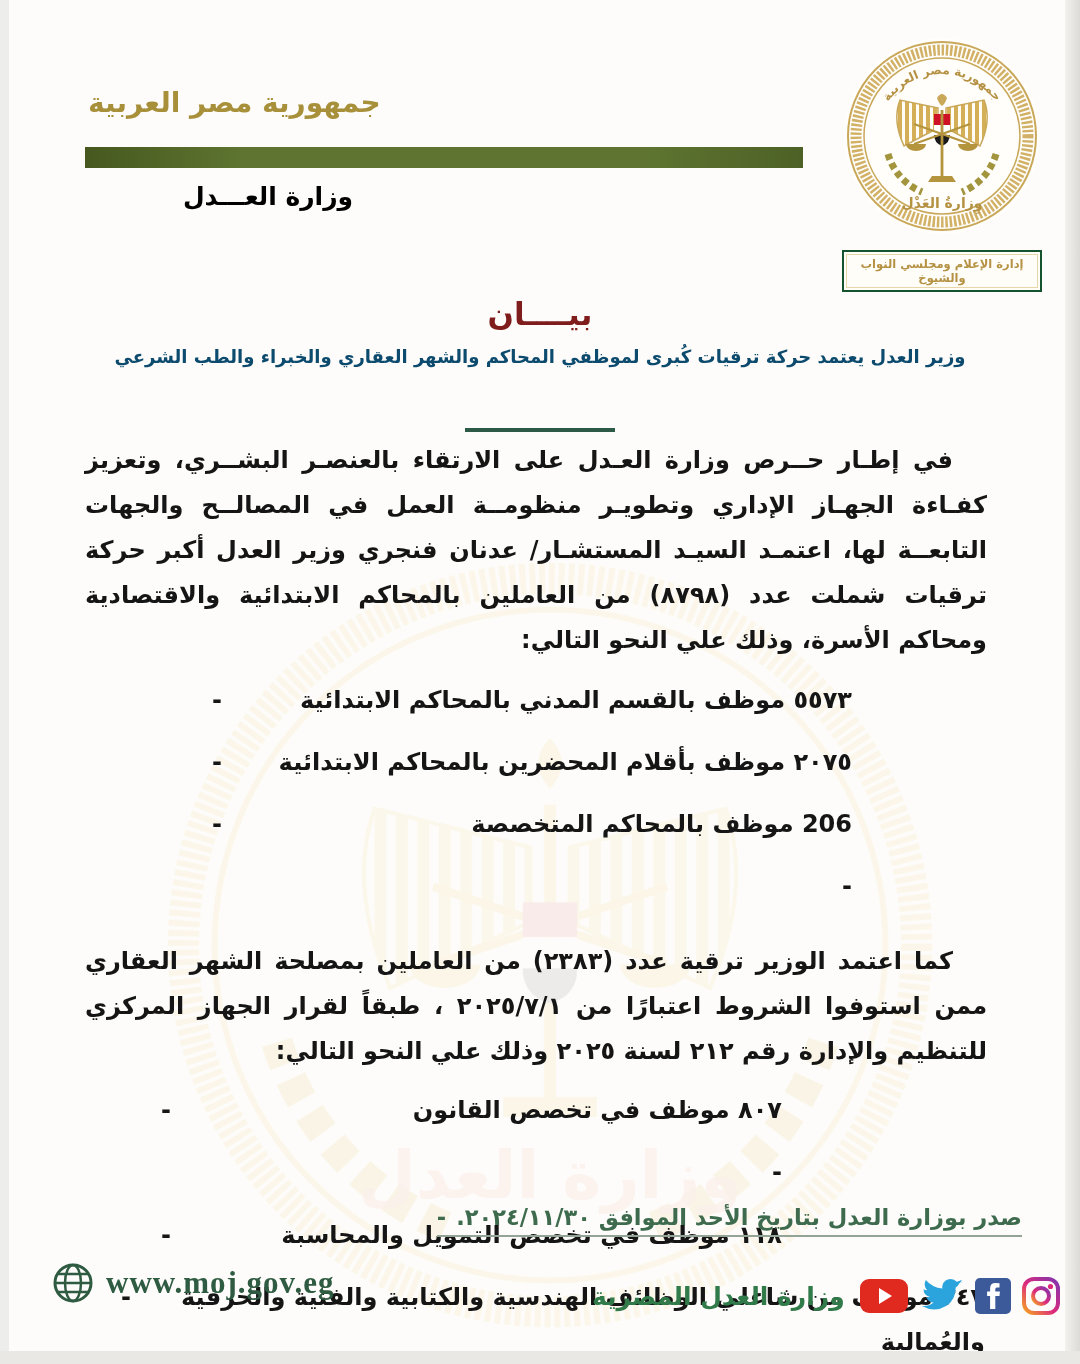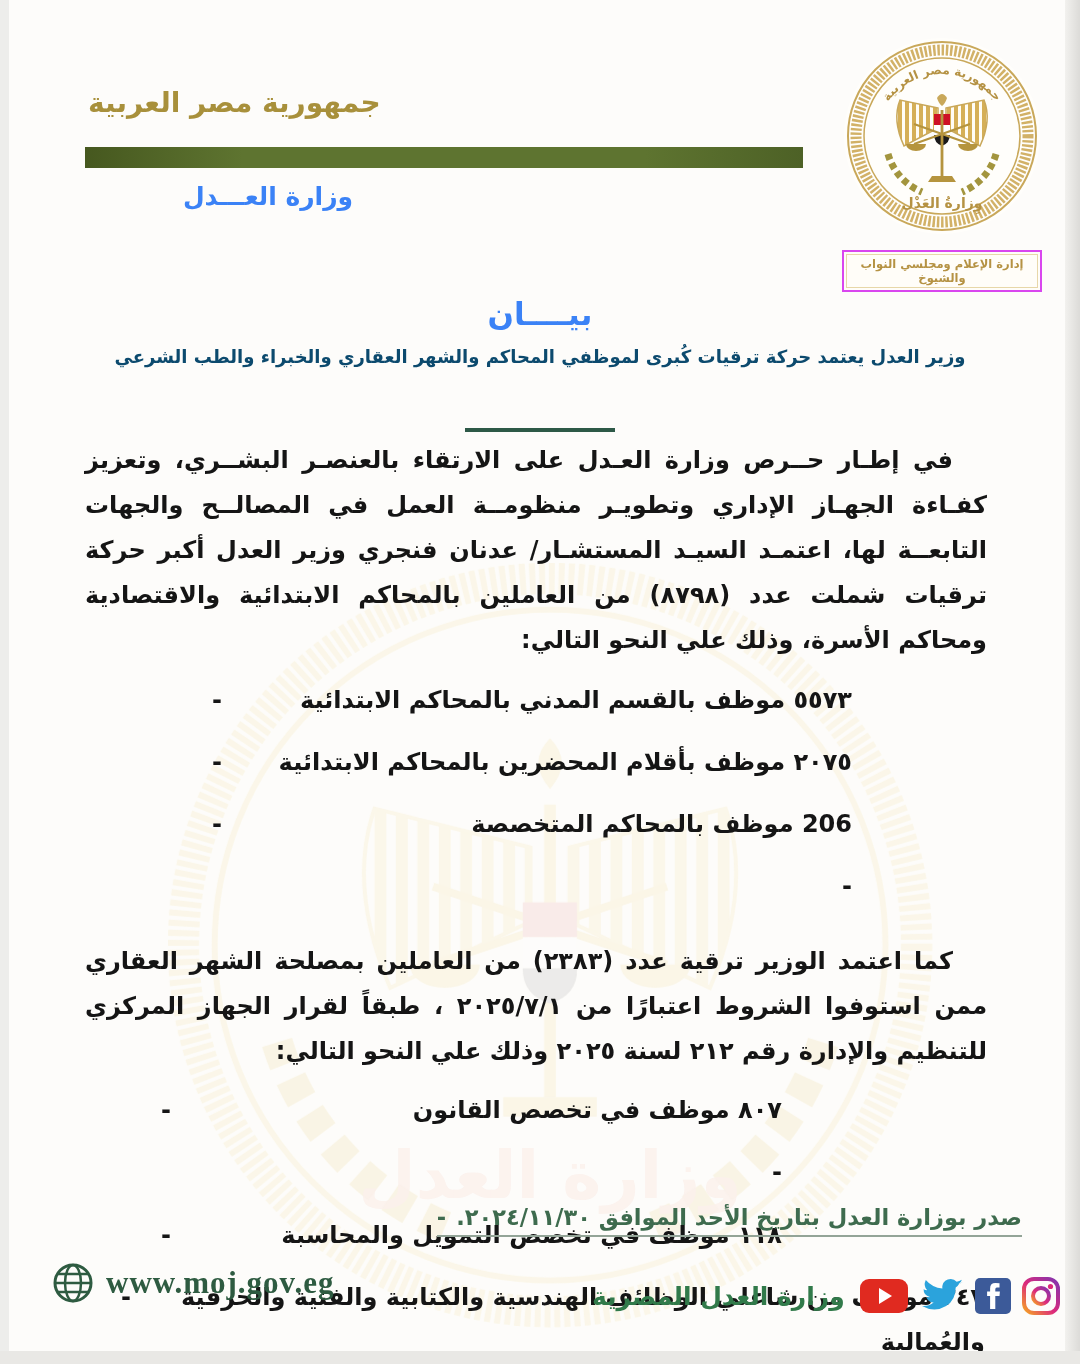--- a/index.html
+++ b/index.html
@@ -19,35 +19,35 @@
     direction:rtl;text-align:left;
     color:#a8903b;font-weight:bold;font-size:28px;
   }
   .green-bar{
     position:absolute;left:85px;top:147px;width:718px;height:21px;
     background:linear-gradient(90deg,#46581f,#5e7430 22%,#5e7430 78%,#4d6126);
   }
   .ministry-label{
     position:absolute;left:138px;top:182px;width:260px;
     direction:rtl;text-align:center;
-    color:#3b82f6;font-weight:bold;font-size:25px;
+    color:#000000;font-weight:bold;font-size:25px;
   }
   
   .seal-wrap{position:absolute;left:842px;top:36px;width:200px;z-index:2;}
   .dept-box{
-    margin-top:6px;border:2px solid #d946ef;outline:1px solid #e7d7a8;outline-offset:-5px;
+    margin-top:6px;border:2px solid #14532d;outline:1px solid #e7d7a8;outline-offset:-5px;
     padding:5px 3px;text-align:center;direction:rtl;
     color:#b59243;font-size:11.5px;font-weight:bold;background:#fffdf8;
   }
 
   
   .content{position:relative;z-index:1;}
   .stmt-heading{
     position:absolute;left:0;top:296px;width:100%;
-    text-align:center;color:#3b82f6;font-weight:bold;font-size:31px;direction:rtl;
+    text-align:center;color:#7f1d1d;font-weight:bold;font-size:31px;direction:rtl;
   }
   .stmt-title{
     position:absolute;left:90px;top:344px;width:900px;
     text-align:center;color:#0c4a6e;font-weight:bold;font-size:18px;line-height:1.45;direction:rtl;
   }
   .stmt-divider{
     position:absolute;left:465px;top:428px;width:150px;height:4px;background:#2d5947;
   }
 
   .body-text{

